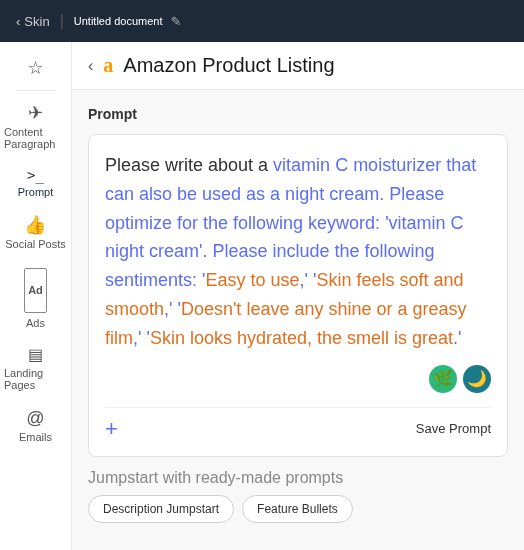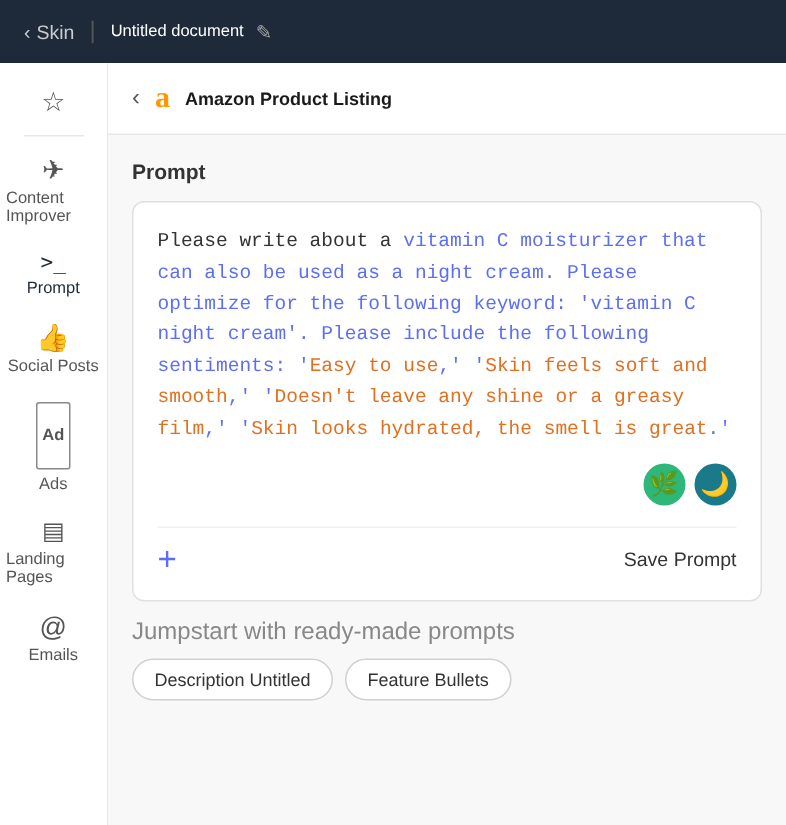--- a/index.html
+++ b/index.html
@@ -116,22 +116,22 @@
       cursor: pointer;
       font-weight: 300;
     }
     .amazon-logo {
       font-size: 20px;
       font-weight: bold;
       color: #FF9900;
       font-family: 'Times New Roman', serif;
     }
     .content-header-title {
-      font-size: 12px;
-      font-weight: 700;
+      font-size: 20px;
+      font-weight: 400;
       color: #1a1a1a;
     }
 
     
     .content-body {
       flex: 1;
       overflow-y: auto;
       padding: 16px;
       position: relative;
     }
@@ -150,24 +150,23 @@
 
     
     .prompt-box {
       background: white;
       border: 1px solid #e0e0e0;
       border-radius: 8px;
       padding: 16px;
       margin-bottom: 12px;
     }
     .prompt-text {
-      font-size: 13px;
+      font-size: 18px;
       color: #333;
       line-height: 1.6;
-      font-family: Liberation Mono, monospace;
     }
     .prompt-text .highlight {
       color: #5b6ef5;
     }
     .prompt-text .highlight-orange {
       color: #e07020;
     }
 
     .prompt-actions-row {
       display: flex;
@@ -269,21 +268,21 @@
   <nav class="sidebar">
 
     <div class="sidebar-item">
       <span class="sidebar-icon">☆</span>
     </div>
 
     <div class="sidebar-divider"></div>
 
     <div class="sidebar-item">
       <span class="sidebar-icon">✈</span>
-      <span>Content Improver</span>
+      <span>Content Paragraph</span>
     </div>
 
     <div class="sidebar-item active">
       <span class="sidebar-icon" style="font-family:monospace;font-size:14px;">&gt;_</span>
       <span>Prompt</span>
     </div>
 
     <div class="sidebar-item">
       <span class="sidebar-icon">👍</span>
       <span>Social Posts</span>
@@ -336,21 +335,21 @@
           <button class="add-btn">+</button>
           <button class="save-prompt-btn">
             <span class="label">Save Prompt</span>
           </button>
         </div>
       </div>
 
       <div class="jumpstart-section">
         <div class="jumpstart-label">Jumpstart with ready-made prompts</div>
         <div class="jumpstart-buttons">
-          <button class="jumpstart-btn">Description Untitled</button>
+          <button class="jumpstart-btn">Description Jumpstart</button>
           <button class="jumpstart-btn">Feature Bullets</button>
         </div>
       </div>
 
     </div>
   </div>
 
 </div>
 
 </body></html>

